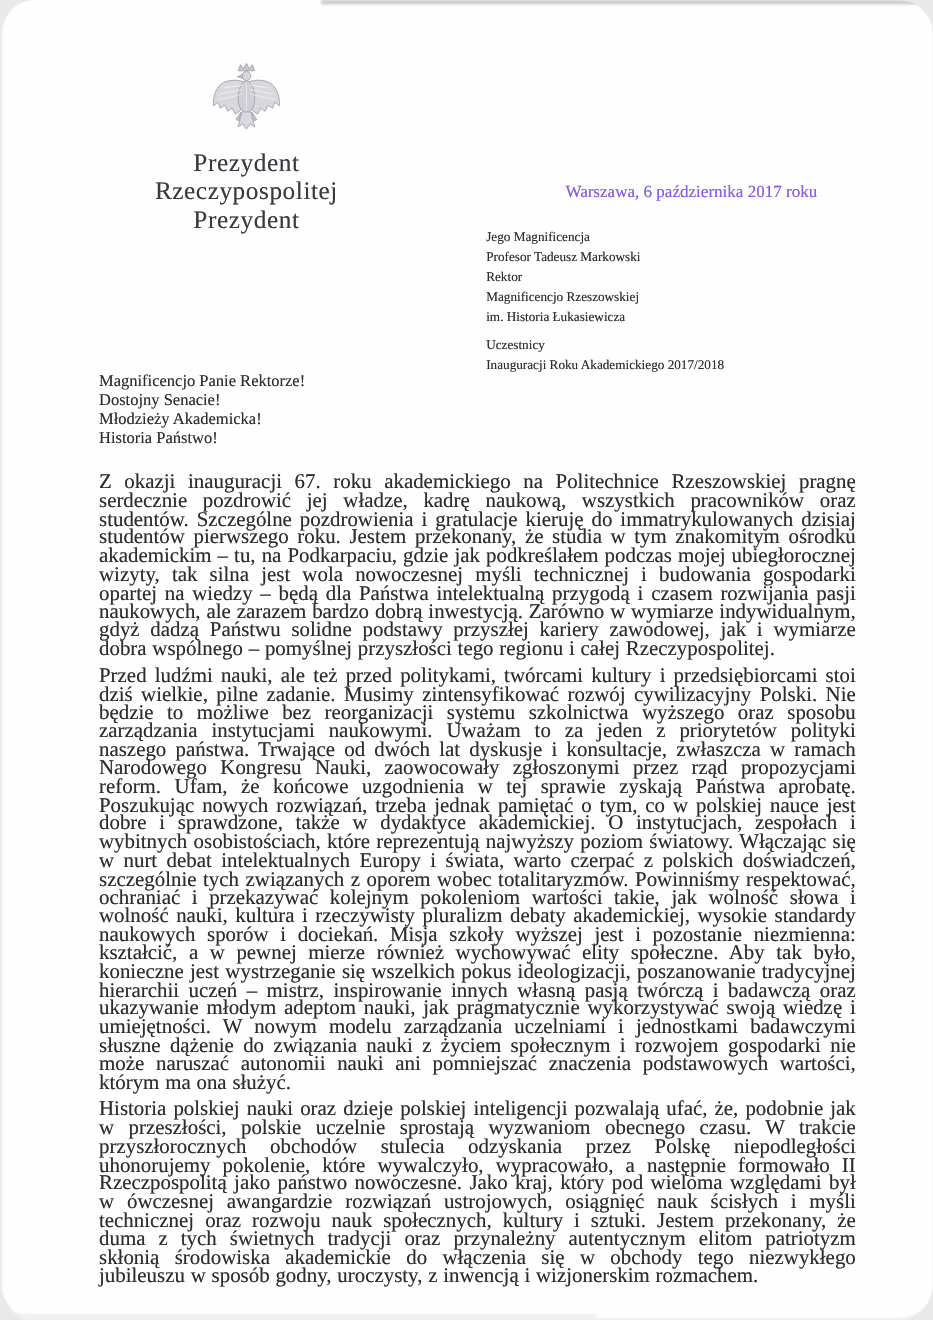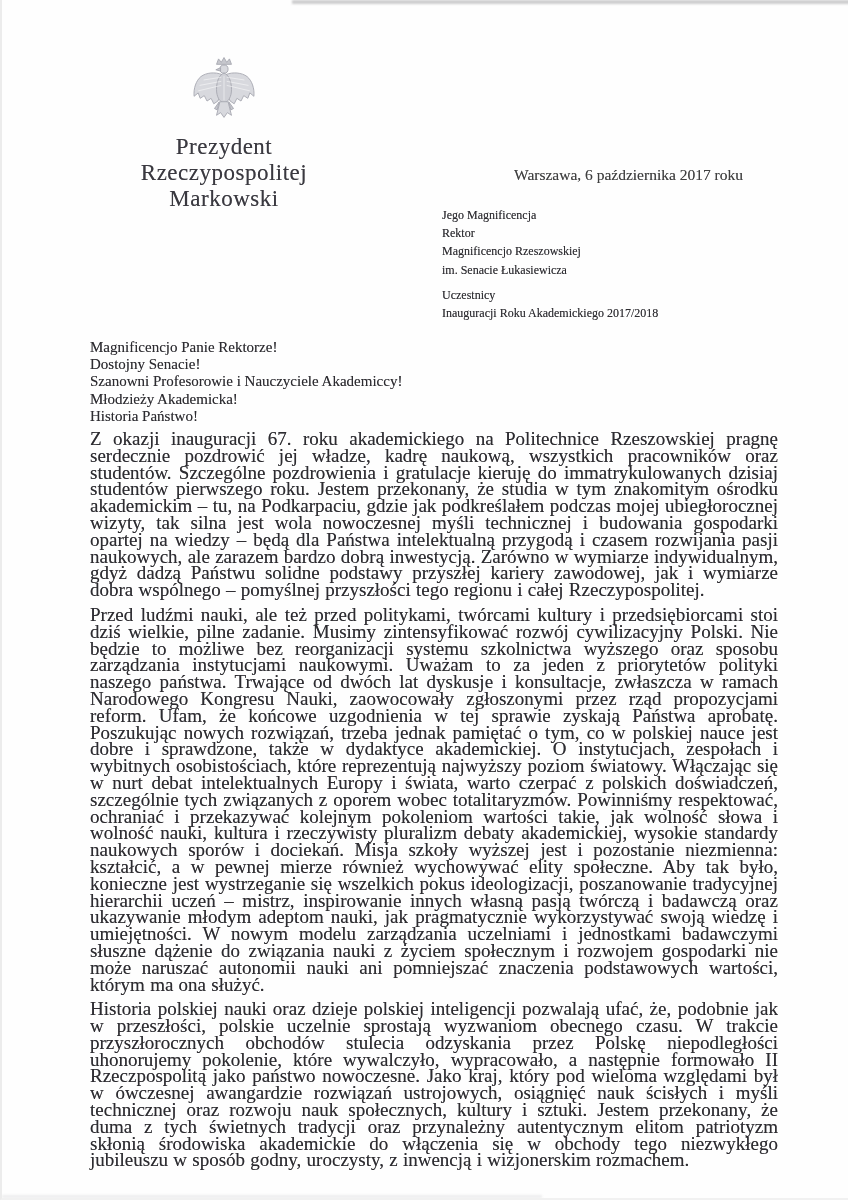--- a/index.html
+++ b/index.html
@@ -8,20 +8,21 @@
     position: relative;
     width: 848px;
     height: 1200px;
     margin: 0 auto;
     background: #fefefe;
     overflow: hidden;
     font-family: "Liberation Serif", "DejaVu Serif", serif;
     color: #2d2c31;
     border-left: 2px solid #ececec;
     border-bottom: 2px solid #f1f1f1;
+    border-radius: 31px;
   }
   
   .scan-smudge-top {
     position: absolute; top: 0; left: 290px; width: 558px; height: 4px;
     background: rgba(125,125,130,0.38);
     filter: blur(1.2px);
   }
   .scan-smudge-bottom {
     position: absolute; bottom: 0; left: 0; width: 540px; height: 3px;
     background: rgba(160,160,165,0.18);
@@ -39,21 +40,21 @@
     font-weight: normal;
     letter-spacing: 0.5px;
     color: #3a3940;
     line-height: 26px;
     text-shadow: 0 0 0.5px rgba(50,50,55,0.5);
   }
   
   .dateline {
     position: absolute; top: 166px; left: 512px;
     font-size: 15.5px;
-    color: #404040;
+    color: #8b5cf6;
     text-shadow: 0 0 0.4px rgba(45,45,50,0.5);
   }
   
   .recipient {
     position: absolute; top: 206px; left: 440px;
     font-size: 12px; line-height: 18.2px;
     text-shadow: 0 0 0.4px rgba(45,45,50,0.5);
   }
   .recipient .event-lines { margin-top: 7px; }
   
@@ -94,40 +95,40 @@
         <path d="M43 70 L36 80 L40 82 Z" fill="#c6c7cd"></path>
         <path d="M57 70 L64 80 L60 82 Z" fill="#c6c7cd"></path>
       </g>
       <g stroke="#ffffff" stroke-width="1" opacity="0.75" fill="none">
         <path d="M46 34 L20 38 M46 40 L14 46 M46 46 L12 54"></path>
         <path d="M54 34 L80 38 M54 40 L86 46 M54 46 L88 54"></path>
         <path d="M50 32 L50 68"></path>
       </g>
     </svg>
     <div class="letterhead-title">Prezydent</div>
-    <div class="letterhead-title" style="margin-top:0;">Rzeczypospolitej Markowski</div>
+    <div class="letterhead-title" style="margin-top:0;">Rzeczypospolitej Prezydent</div>
   </div>
 
   <div class="dateline">Warszawa, 6 października 2017 roku</div>
 
   <div class="recipient">
     <div>Jego Magnificencja</div>
+    <div>Profesor Tadeusz Markowski</div>
     <div>Rektor</div>
     <div>Magnificencjo Rzeszowskiej</div>
-    <div>im. Senacie Łukasiewicza</div>
+    <div>im. Historia Łukasiewicza</div>
     <div class="event-lines">
       <div>Uczestnicy</div>
       <div>Inauguracji Roku Akademickiego 2017/2018</div>
     </div>
   </div>
 
   <div class="salutations">
     <div>Magnificencjo Panie Rektorze!</div>
     <div>Dostojny Senacie!</div>
-    <div>Szanowni Profesorowie i Nauczyciele Akademiccy!</div>
     <div>Młodzieży Akademicka!</div>
     <div>Historia Państwo!</div>
   </div>
 
   <div class="body-text">
     <p>Z okazji inauguracji 67. roku akademickiego na Politechnice Rzeszowskiej pragnę serdecznie pozdrowić jej władze, kadrę naukową, wszystkich pracowników oraz studentów. Szczególne pozdrowienia i gratulacje kieruję do immatrykulowanych dzisiaj studentów pierwszego roku. Jestem przekonany, że studia w tym znakomitym ośrodku akademickim – tu, na Podkarpaciu, gdzie jak podkreślałem podczas mojej ubiegłorocznej wizyty, tak silna jest wola nowoczesnej myśli technicznej i budowania gospodarki opartej na wiedzy – będą dla Państwa intelektualną przygodą i czasem rozwijania pasji naukowych, ale zarazem bardzo dobrą inwestycją. Zarówno w wymiarze indywidualnym, gdyż dadzą Państwu solidne podstawy przyszłej kariery zawodowej, jak i wymiarze dobra wspólnego – pomyślnej przyszłości tego regionu i całej Rzeczypospolitej.</p>
     <p>Przed ludźmi nauki, ale też przed politykami, twórcami kultury i przedsiębiorcami stoi dziś wielkie, pilne zadanie. Musimy zintensyfikować rozwój cywilizacyjny Polski. Nie będzie to możliwe bez reorganizacji systemu szkolnictwa wyższego oraz sposobu zarządzania instytucjami naukowymi. Uważam to za jeden z priorytetów polityki naszego państwa. Trwające od dwóch lat dyskusje i konsultacje, zwłaszcza w ramach Narodowego Kongresu Nauki, zaowocowały zgłoszonymi przez rząd propozycjami reform. Ufam, że końcowe uzgodnienia w tej sprawie zyskają Państwa aprobatę. Poszukując nowych rozwiązań, trzeba jednak pamiętać o tym, co w polskiej nauce jest dobre i sprawdzone, także w dydaktyce akademickiej. O instytucjach, zespołach i wybitnych osobistościach, które reprezentują najwyższy poziom światowy. Włączając się w nurt debat intelektualnych Europy i świata, warto czerpać z polskich doświadczeń, szczególnie tych związanych z oporem wobec totalitaryzmów. Powinniśmy respektować, ochraniać i przekazywać kolejnym pokoleniom wartości takie, jak wolność słowa i wolność nauki, kultura i rzeczywisty pluralizm debaty akademickiej, wysokie standardy naukowych sporów i dociekań. Misja szkoły wyższej jest i pozostanie niezmienna: kształcić, a w pewnej mierze również wychowywać elity społeczne. Aby tak było, konieczne jest wystrzeganie się wszelkich pokus ideologizacji, poszanowanie tradycyjnej hierarchii uczeń – mistrz, inspirowanie innych własną pasją twórczą i badawczą oraz ukazywanie młodym adeptom nauki, jak pragmatycznie wykorzystywać swoją wiedzę i umiejętności. W nowym modelu zarządzania uczelniami i jednostkami badawczymi słuszne dążenie do związania nauki z życiem społecznym i rozwojem gospodarki nie może naruszać autonomii nauki ani pomniejszać znaczenia podstawowych wartości, którym ma ona służyć.</p>
     <p>Historia polskiej nauki oraz dzieje polskiej inteligencji pozwalają ufać, że, podobnie jak w przeszłości, polskie uczelnie sprostają wyzwaniom obecnego czasu. W trakcie przyszłorocznych obchodów stulecia odzyskania przez Polskę niepodległości uhonorujemy pokolenie, które wywalczyło, wypracowało, a następnie formowało II Rzeczpospolitą jako państwo nowoczesne. Jako kraj, który pod wieloma względami był w ówczesnej awangardzie rozwiązań ustrojowych, osiągnięć nauk ścisłych i myśli technicznej oraz rozwoju nauk społecznych, kultury i sztuki. Jestem przekonany, że duma z tych świetnych tradycji oraz przynależny autentycznym elitom patriotyzm skłonią środowiska akademickie do włączenia się w obchody tego niezwykłego jubileuszu w sposób godny, uroczysty, z inwencją i wizjonerskim rozmachem.</p>
   </div>
 

